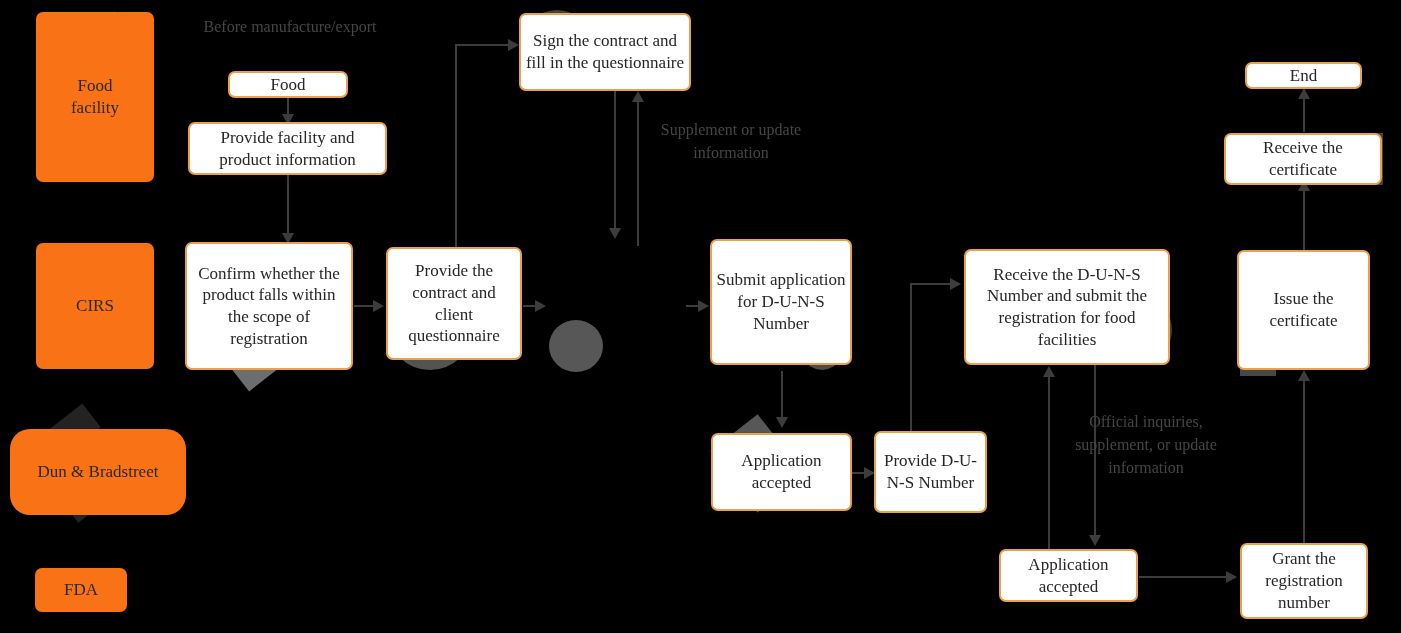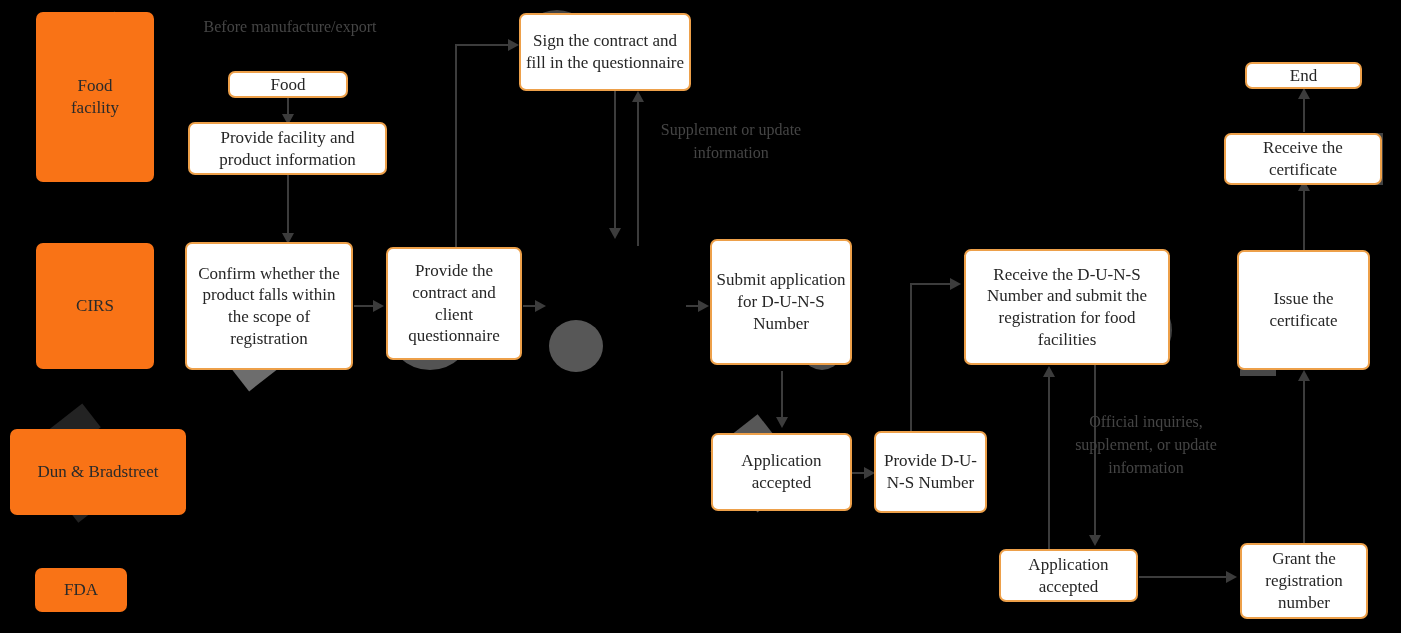--- a/index.html
+++ b/index.html
@@ -120,21 +120,21 @@
     <span>
       <span>Food</span><br>
       <span>facility</span>
     </span>
   </div>
 
   <div class="lane" style="left:36px;top:243px;width:118px;height:126px;">
     <span>CIRS</span>
   </div>
 
-  <div class="lane" style="left:10px;top:429px;width:176px;height:86px;">
+  <div class="lane" style="left:10px;top:429px;width:176px;height:86px;border-radius:20px;">
     <span>Dun &amp; Bradstreet</span>
   </div>
 
   <div class="lane" style="left:35px;top:568px;width:92px;height:44px;">
     <span>FDA</span>
   </div>
 
   <div class="note" style="left:193px;top:15px;width:194px;">
     <span>Before manufacture/export</span>
   </div>

